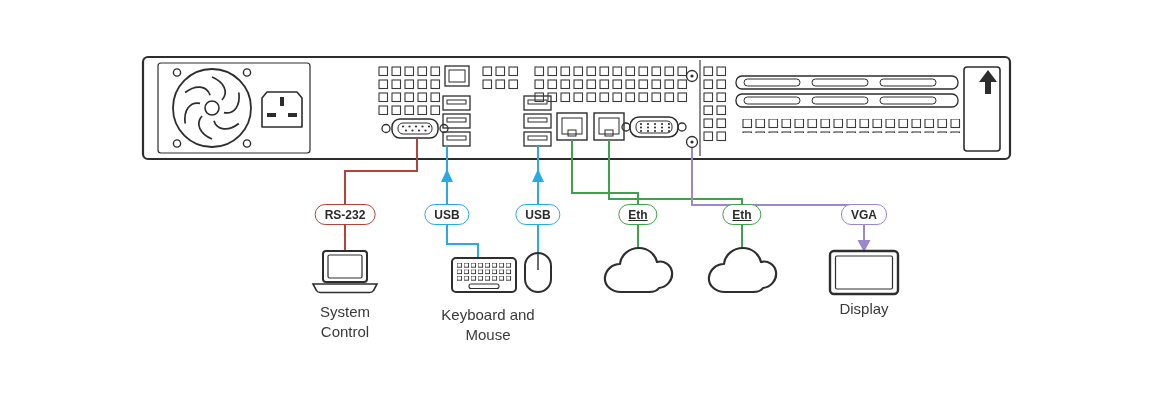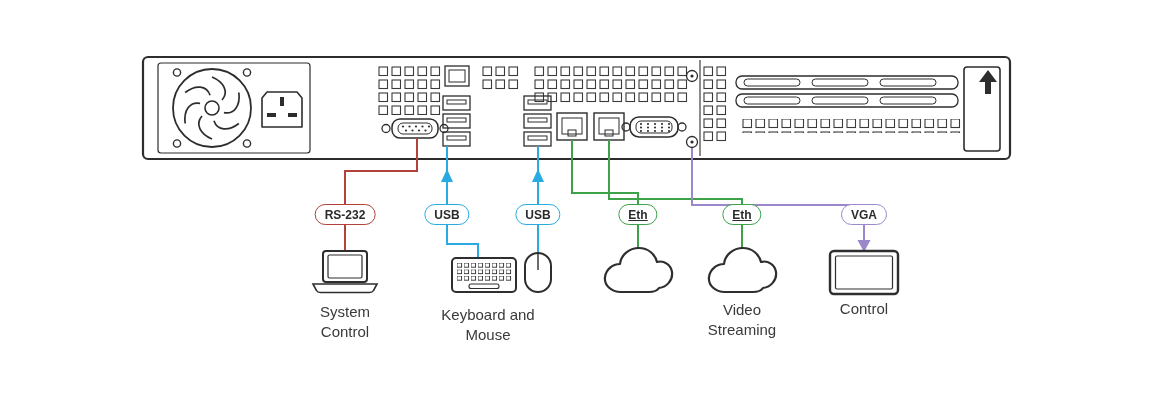--- a/index.html
+++ b/index.html
@@ -204,20 +204,19 @@
       <rect x="835.5" y="256" width="57" height="33" rx="1.5" stroke-width="1.2" fill="none"></rect>
     </g>
   </g>
 </svg>
 
   <div class="pill c-red" style="left:345px;top:204px;">RS-232</div>
   <div class="pill c-cyan" style="left:447px;top:204px;">USB</div>
   <div class="pill c-cyan" style="left:538px;top:204px;">USB</div>
   <div class="pill c-green" style="left:638px;top:204px;">Eth</div>
   <div class="pill c-green" style="left:742px;top:204px;">Eth</div>
-  <div class="pill c-purple" style="left:864px;top:204px;">VGA</div>
+  <div class="pill c-purple" style="left:864px;top:204px;border-radius:10px;">VGA</div>
 
   <div class="ep-label" style="left:305px;top:302px;width:80px;">System Control</div>
   <div class="ep-label" style="left:434px;top:305px;width:108px;">Keyboard and Mouse</div>
-  <div class="ep-label" style="left:700px;top:300px;width:84px;">Video Streaming</div>
-  <div class="ep-label" style="left:822px;top:299px;width:84px;">Control</div>
+  <div class="ep-label" style="left:822px;top:299px;width:84px;">Display</div>
 
 </div>
 
 </body></html>

